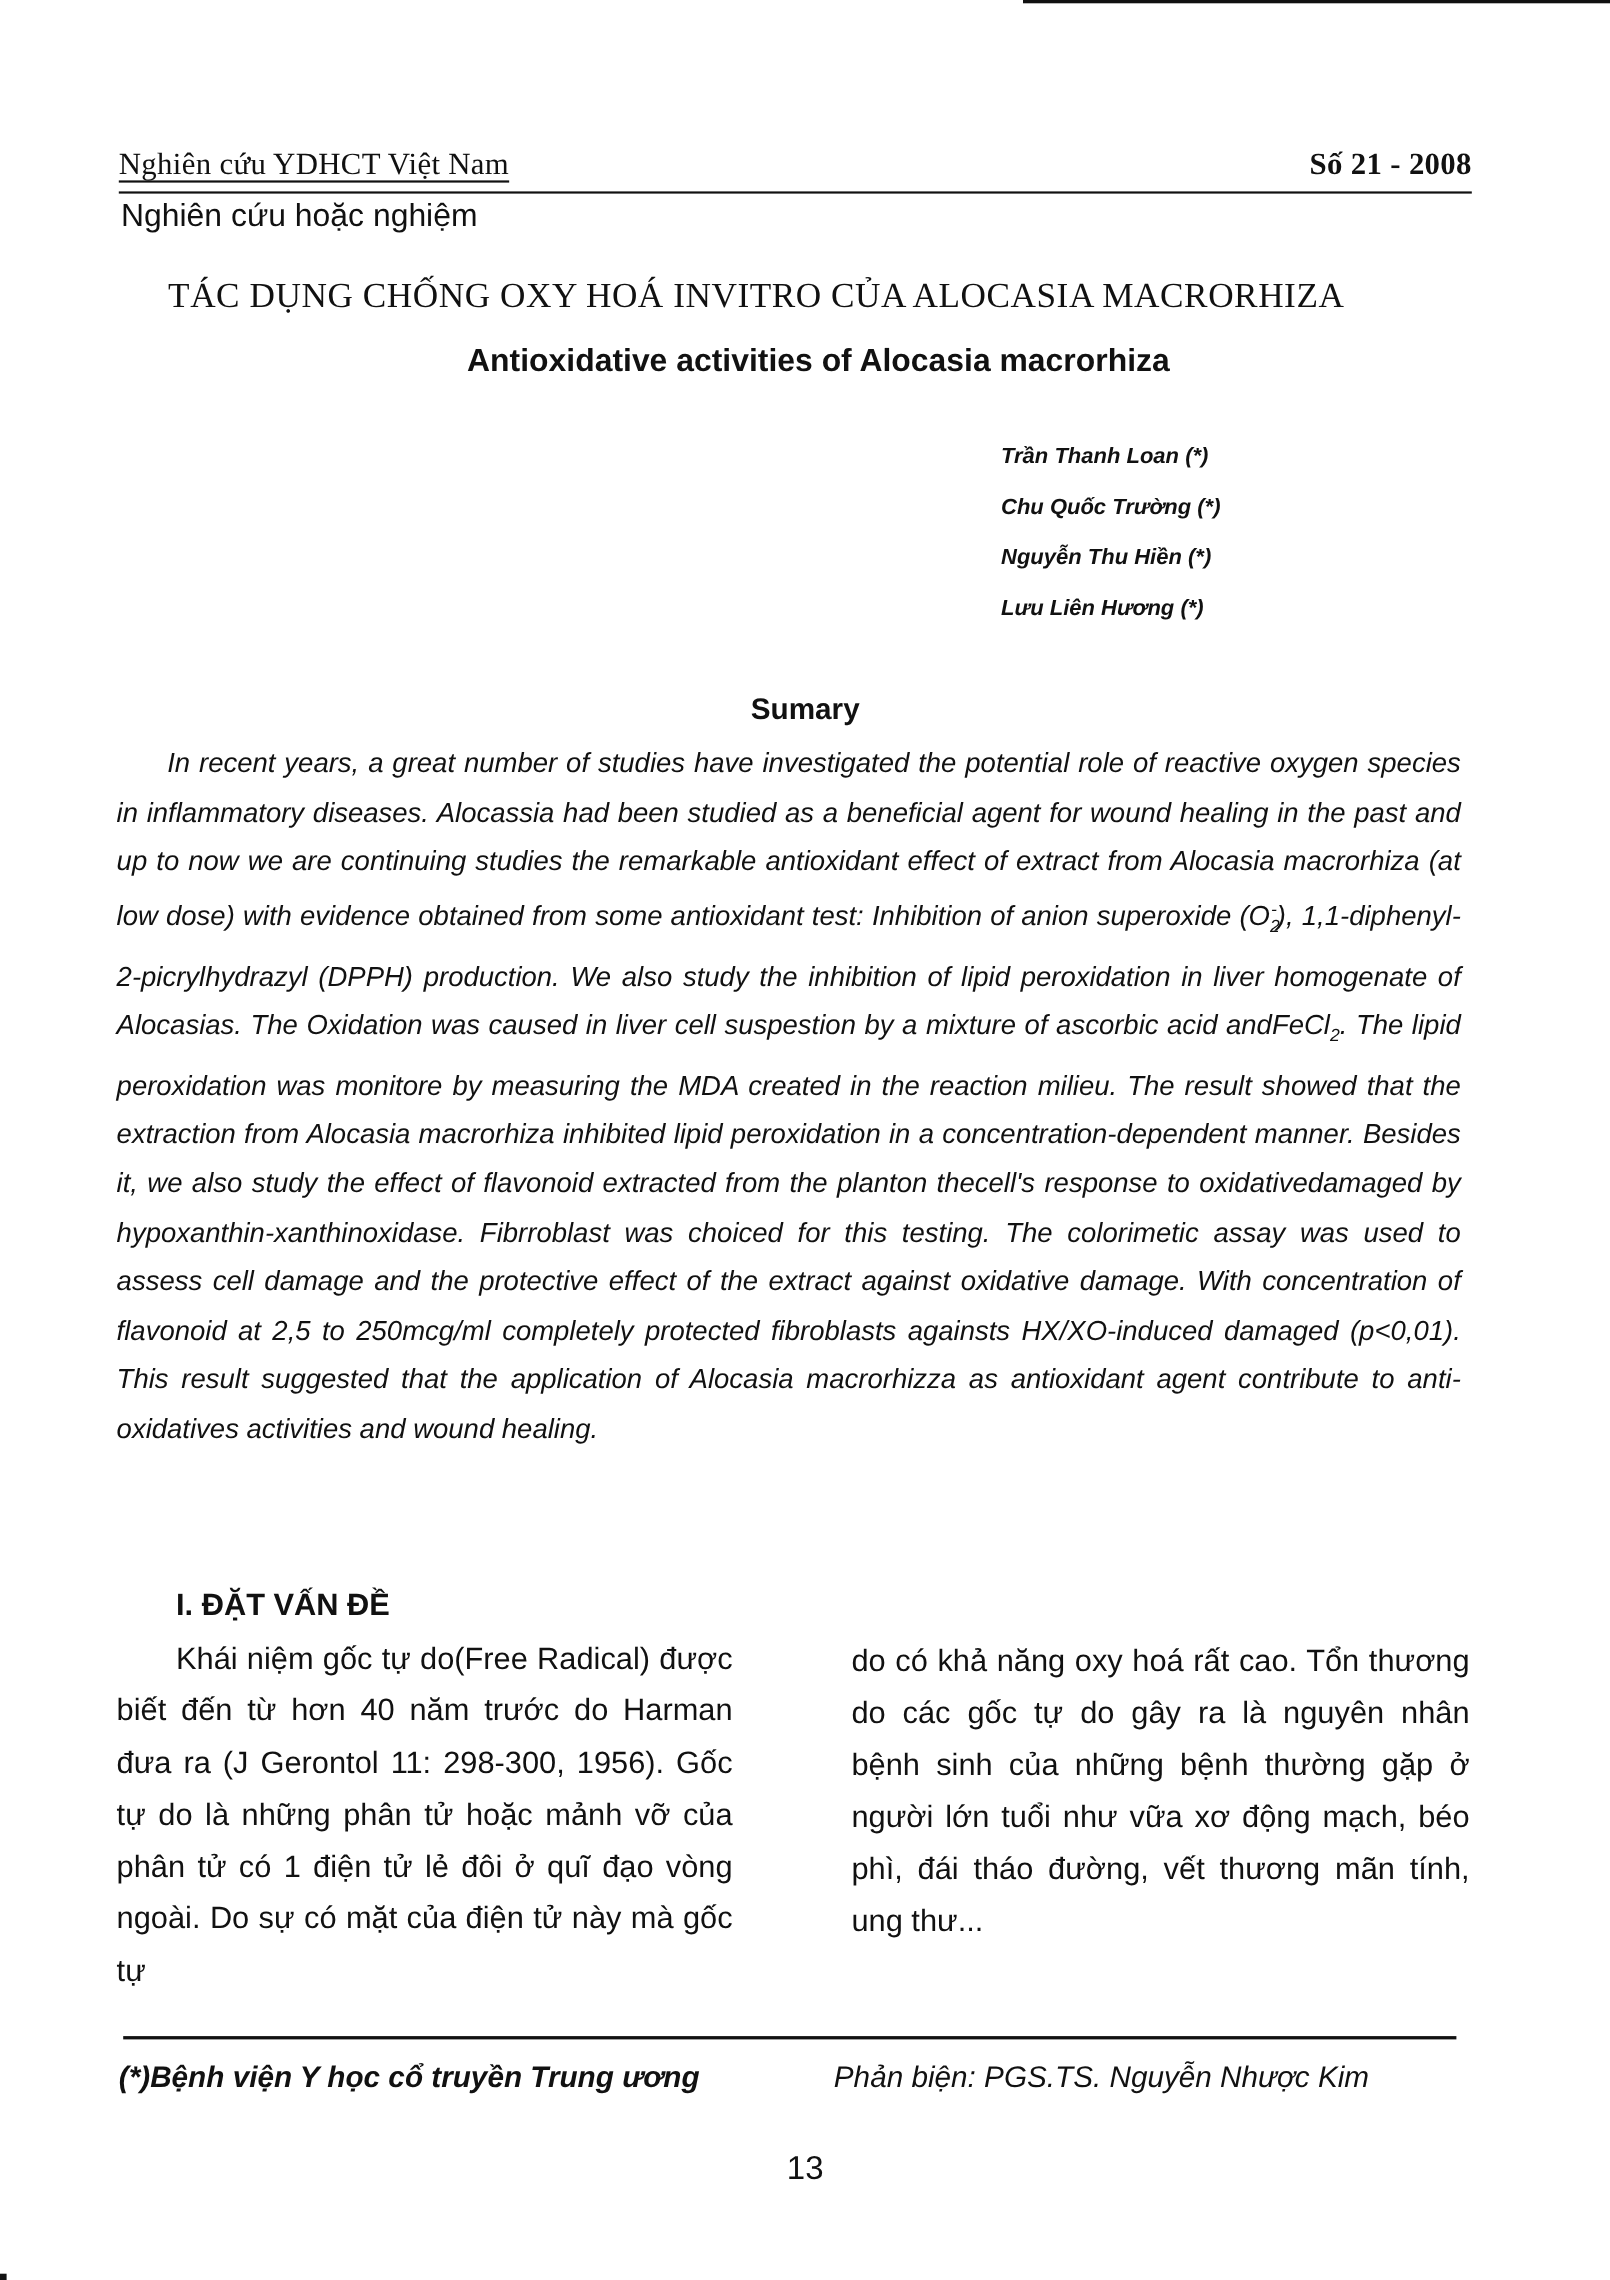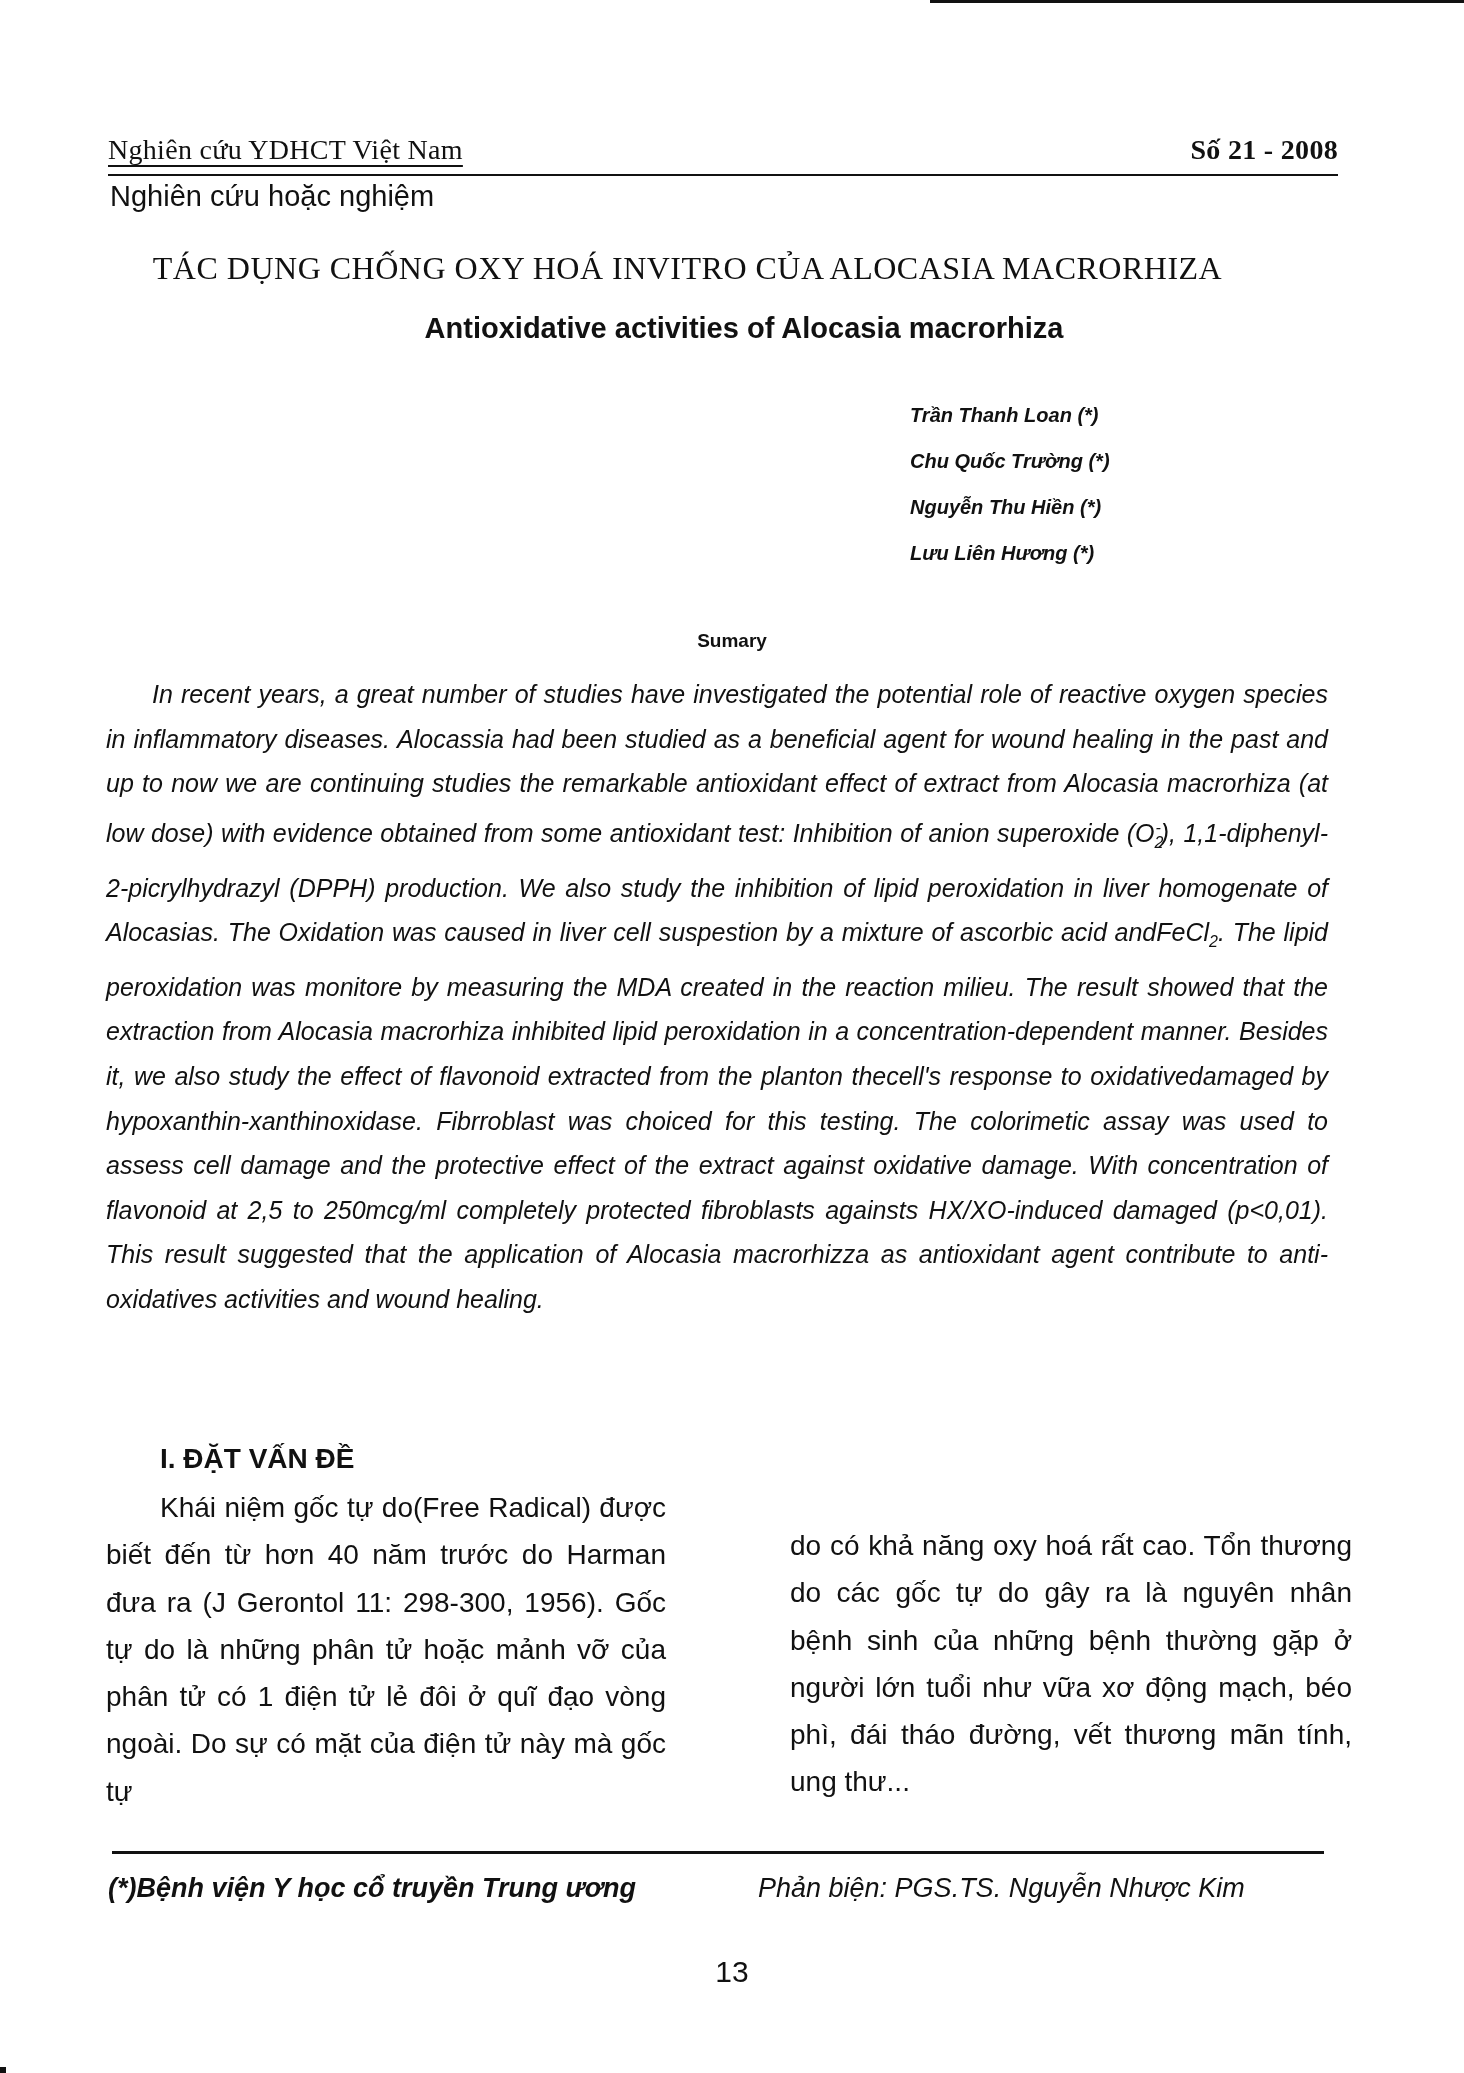--- a/index.html
+++ b/index.html
@@ -94,21 +94,21 @@
       font-style: italic;
       line-height: 46px;
       height: 46px;
     }
     .summary-heading {
       position: absolute;
       left: 0;
       width: 1464px;
       top: 630px;
       text-align: center;
-      font-size: 19px;
+      font-size: 27px;
       font-weight: bold;
     }
     .summary-body {
       position: absolute;
       left: 106px;
       top: 672px;
       width: 1222px;
       font-size: 25px;
       font-style: italic;
       line-height: 44.6px;
@@ -127,24 +127,23 @@
       top: 0;
       font-size: 28px;
       line-height: 47.3px;
       text-align: justify;
     }
     .col-left {
       left: 0;
       width: 560px;
     }
     .col-right {
-      left: 684px;
+      left: 668px;
       width: 562px;
       top: 50px;
-      margin-top: 36px;
     }
     .section-heading {
       font-size: 28px;
       font-weight: bold;
       margin: 0 0 2px 54px;
       line-height: 46px;
     }
     .col p {
       margin: 0;
     }

